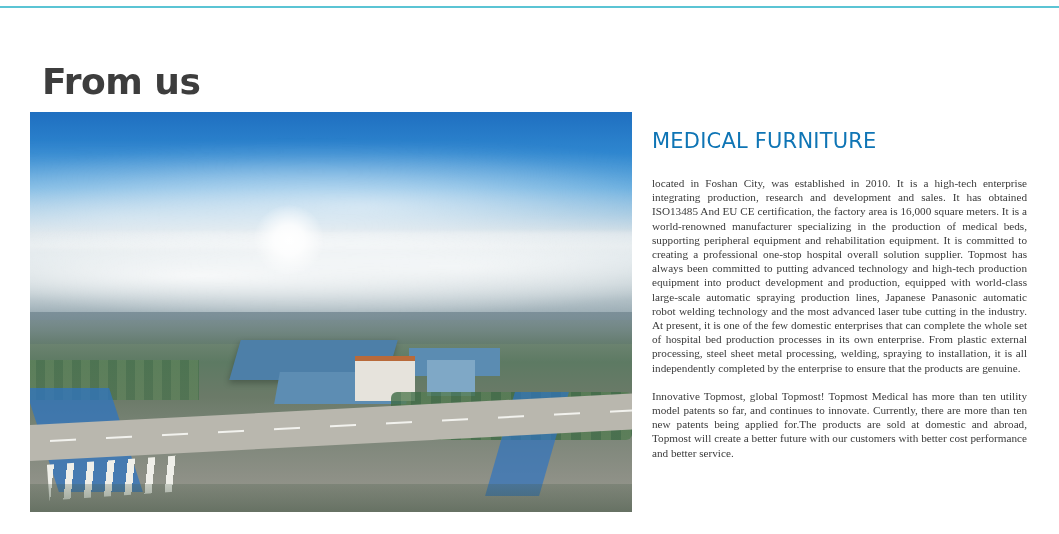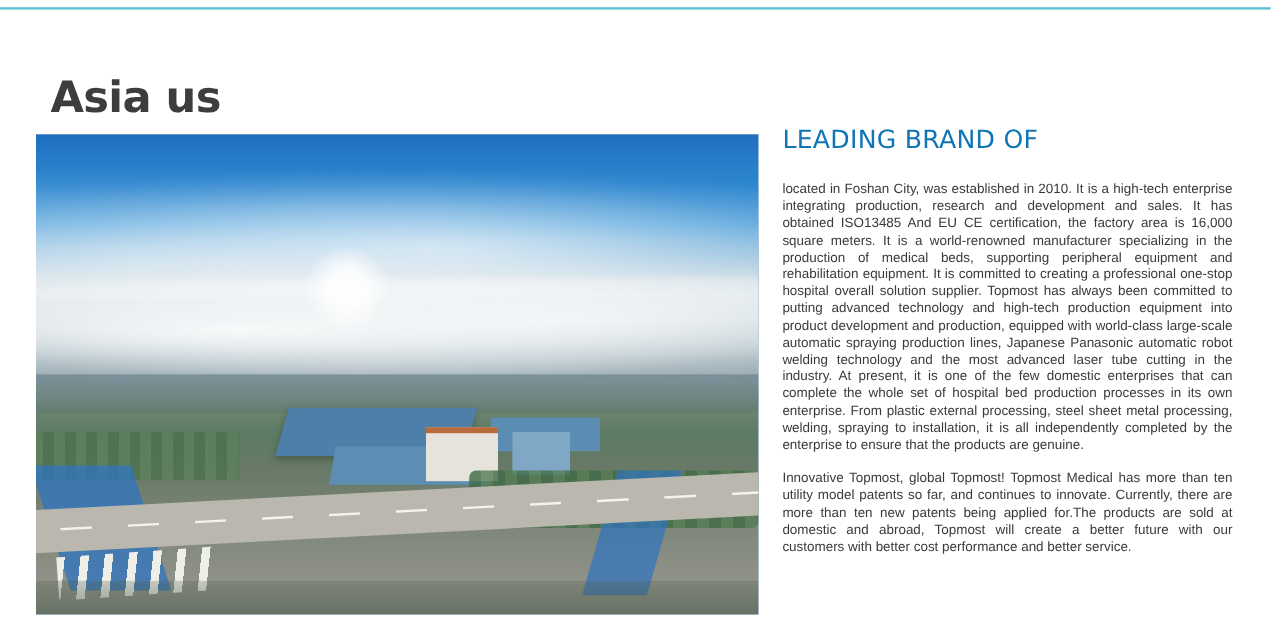--- a/index.html
+++ b/index.html
@@ -247,32 +247,32 @@
     letter-spacing: .2px;
     margin: 0 0 22px 0;
     font-weight: normal;
   }
   .body-text p {
     margin: 0 0 14px 0;
     font-size: 11.2px;
     line-height: 14.2px;
     color: #3a3a3a;
     text-align: justify;
-    font-family: Liberation Sans, sans-serif;
+    font-family: Liberation Serif, serif;
   }
   .body-text p:last-child { margin-bottom: 0; }
 </style>
 </head>
 <body>
 
 <div class="page">
 
   <div class="top-rule"></div>
 
-  <h1 class="page-title">Asia us</h1>
+  <h1 class="page-title">From us</h1>
 
   <div class="photo">
     <div class="sky"></div>
     <div class="cloudband2"></div>
     <div class="cloudband"></div>
     <div class="sun"></div>
     <div class="ground"></div>
     <div class="hills"></div>
     <div class="treeline2"></div>
     <div class="roof-a"></div>
@@ -284,21 +284,22 @@
     <div class="road-blue"></div>
     <div class="road-blue2"></div>
     <div class="road-main"></div>
     <div class="road-stripe"></div>
     <div class="crosswalk"></div>
     <div class="fore-veg"></div>
   </div>
 
   <div class="right-col">
     <div class="headline">
-      <span>LEADING BRAND OF</span><br>
+      <br>
+      <span>MEDICAL FURNITURE</span>
     </div>
     <div class="body-text">
       <p>located in Foshan City, was established in 2010.  It is a high-tech enterprise integrating production, research and development and sales. It has obtained ISO13485 And EU CE certification, the  factory area is 16,000 square meters. It is a world-renowned manufacturer specializing in the production of medical beds, supporting peripheral equipment and rehabilitation equipment. It is committed to creating a professional one-stop hospital overall solution supplier. Topmost has always been committed to putting advanced technology and high-tech production equipment into product development and production, equipped with world-class large-scale automatic spraying production lines, Japanese Panasonic automatic robot welding technology and the most advanced laser tube cutting in the industry. At present, it is one of the few domestic enterprises that can complete the whole set of hospital bed production processes in its own enterprise. From plastic external processing, steel sheet metal processing, welding, spraying to installation, it is all independently completed by the enterprise to ensure that the products are genuine.</p>
       <p>Innovative Topmost, global Topmost! Topmost Medical has more than ten utility model patents so far, and continues to innovate. Currently, there are more than ten new patents being applied for.The products are sold at domestic  and abroad, Topmost will create a better future with our customers with better cost performance and better service.</p>
     </div>
   </div>
 
 </div>
 
 </body></html>

